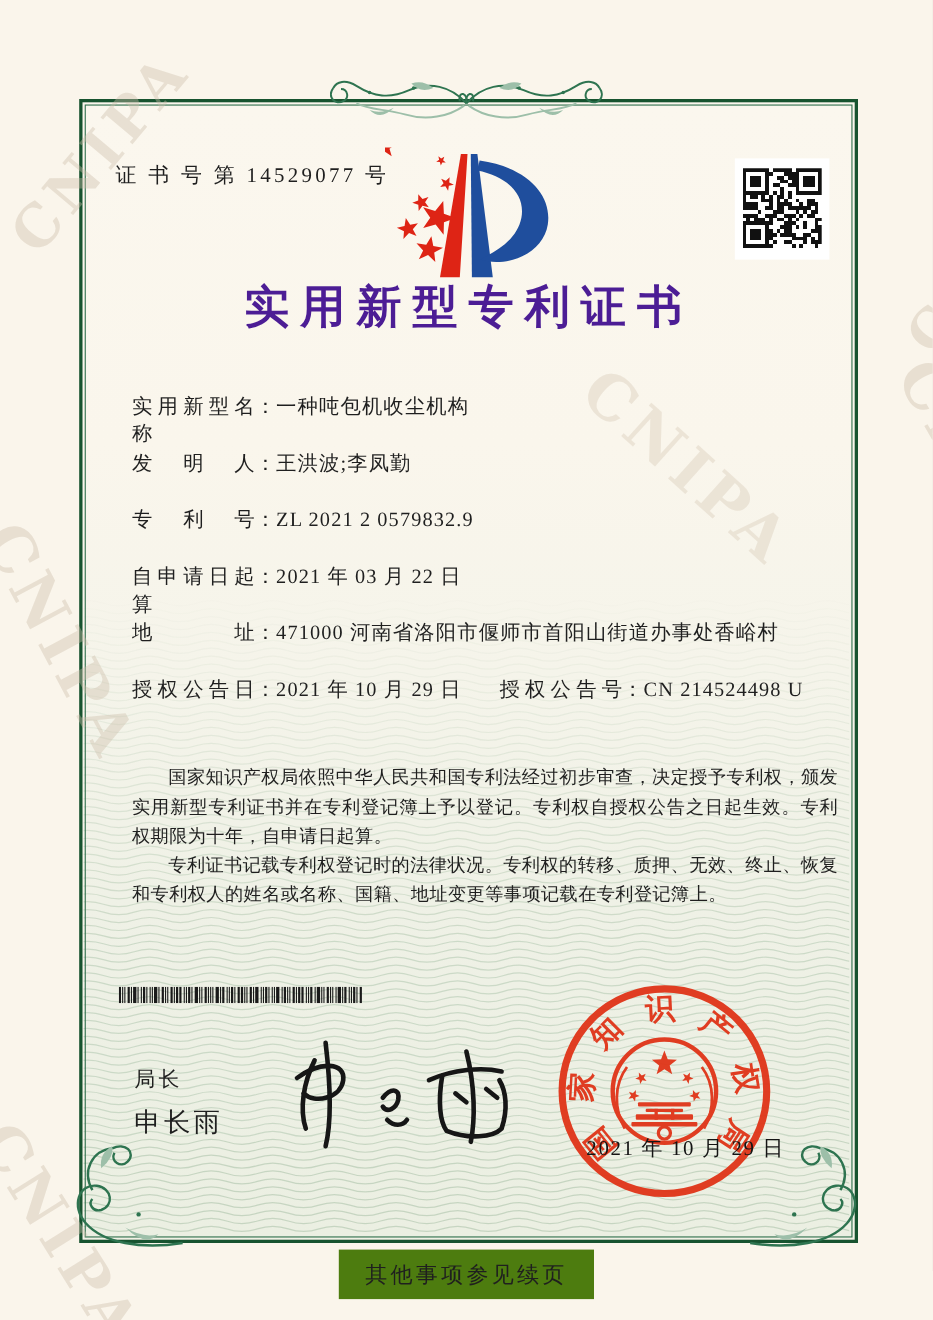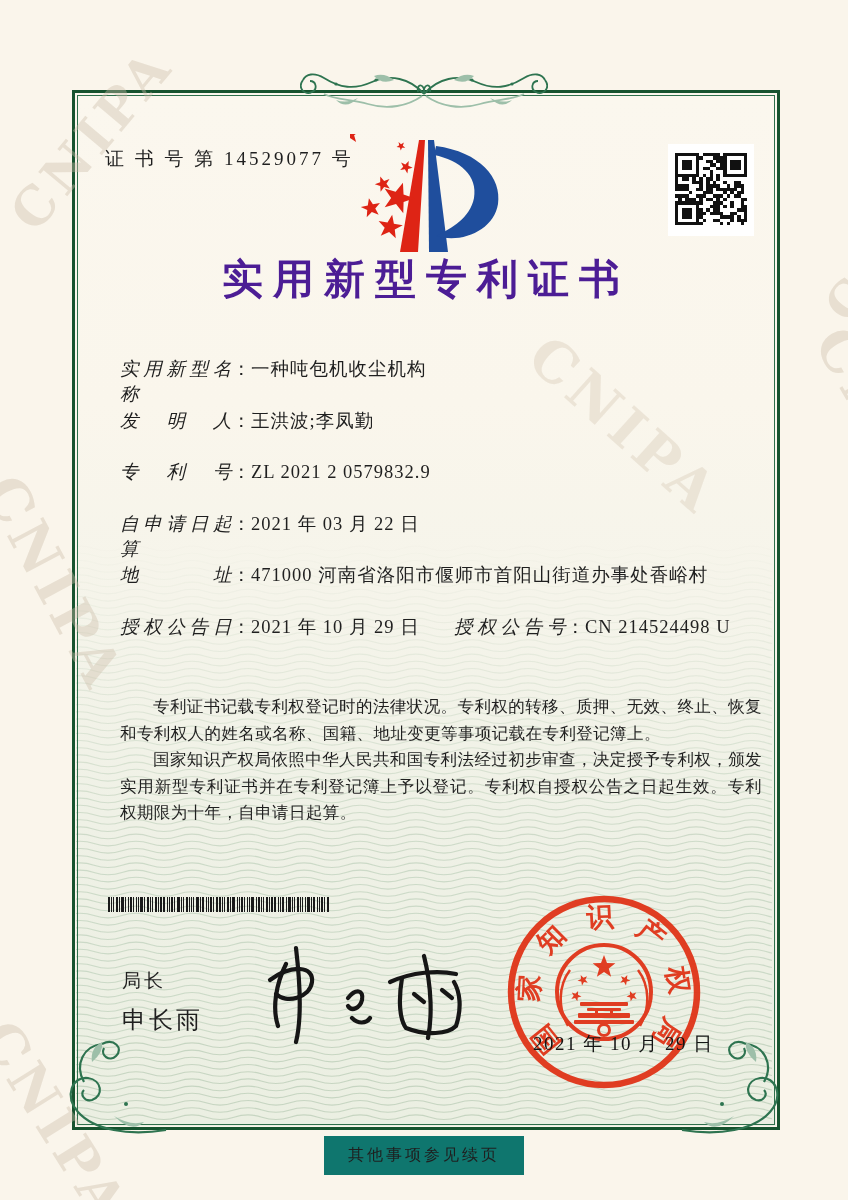--- a/index.html
+++ b/index.html
@@ -25,41 +25,41 @@
   .content{position:absolute;inset:0;z-index:4;}
   .cert-no{position:absolute;left:105px;top:146px;font-size:19px;letter-spacing:3px;}
   .logo{position:absolute;left:350px;top:134px;}
   .qr-box{position:absolute;left:668px;top:144px;width:86px;height:92px;background:#ffffff;}
   .qr-box svg{position:absolute;left:7px;top:9px;}
   .title{position:absolute;left:72px;top:252px;width:708px;text-align:center;
          font-size:41px;font-weight:bold;letter-spacing:10px;color:#4c1d95;}
 
   .fields{position:absolute;left:120px;top:356px;width:644px;}
   .frow{position:relative;height:51.5px;font-size:18.5px;letter-spacing:.5px;}
-  .jl{display:inline-block;width:112px;text-align:justify;text-align-last:justify;vertical-align:top;font-style:italic;}
+  .jl{display:inline-block;width:112px;text-align:justify;text-align-last:justify;vertical-align:top;}
   .fv{letter-spacing:1px;}
   .pair2{position:absolute;left:334px;top:0;}
 
   .paras{position:absolute;left:120px;top:694px;width:642px;}
   .paras p{margin:0;font-size:16.5px;line-height:26.5px;text-indent:2em;text-align:justify;
            letter-spacing:.4px;}
 
   .barcode{position:absolute;left:108px;top:897px;}
   .official-title{position:absolute;left:122px;top:968px;font-size:19px;letter-spacing:3px;
                   font-family:"Liberation Sans","DejaVu Sans",sans-serif;}
   .official-name{position:absolute;left:122px;top:1004px;font-size:24px;letter-spacing:3px;
                  font-family:"Liberation Sans","DejaVu Sans",sans-serif;}
   .signature{position:absolute;left:252px;top:942px;z-index:6;}
   .seal{position:absolute;left:502px;top:890px;z-index:5;opacity:.95;}
   .issue-date{position:absolute;left:533px;top:1031px;font-size:19px;letter-spacing:1.5px;
               color:#141414;z-index:7;}
   .page-footer{position:absolute;left:72px;top:1098px;width:708px;text-align:center;
                font-size:15px;letter-spacing:2px;margin-top:48px;}
   .cont-wrap{position:absolute;left:0;top:1136px;width:848px;text-align:center;z-index:4;}
-  .cont-note{display:inline-block;background:#0f766e;padding:9px 24px;font-size:16px;
+  .cont-note{display:inline-block;background:#4d7c0f;padding:9px 24px;font-size:20px;
              letter-spacing:3px;}
 </style>
 </head>
 <body>
 
 <div class="page">
 
   <span class="wm" style="left:-18px;top:108px;font-size:52px;transform:rotate(-50deg);">CNIPA</span>
   <span class="wm" style="left:796px;top:206px;font-size:48px;transform:rotate(-52deg);">CNIPA</span>
   <span class="wm" style="left:508px;top:392px;font-size:56px;transform:rotate(42deg);color:rgba(224,214,196,.55);">CNIPA</span>
@@ -466,22 +466,22 @@
     <div class="fields" id="fields">
         <div class="frow"><span class="jl">实用新型名称</span><span>：</span><span class="fv">一种吨包机收尘机构</span></div>
         <div class="frow"><span class="jl">发明人</span><span>：</span><span class="fv">王洪波;李凤勤</span></div>
         <div class="frow"><span class="jl">专利号</span><span>：</span><span class="fv">ZL 2021 2 0579832.9</span></div>
         <div class="frow"><span class="jl">自申请日起算</span><span>：</span><span class="fv">2021 年 03 月 22 日</span></div>
         <div class="frow"><span class="jl">地址</span><span>：</span><span class="fv">471000 河南省洛阳市偃师市首阳山街道办事处香峪村</span></div>
         <div class="frow"><span class="jl">授权公告日</span><span>：</span><span class="fv">2021 年 10 月 29 日</span><span class="pair2"><span class="jl">授权公告号</span><span>：</span><span class="fv">CN 214524498 U</span></span></div>
       </div>
 
     <div class="paras" id="paras">
+        <p>国家知识产权局依照中华人民共和国专利法经过初步审查，决定授予专利权，颁发实用新型专利证书并在专利登记簿上予以登记。专利权自授权公告之日起生效。专利权期限为十年，自申请日起算。</p>
         <p>专利证书记载专利权登记时的法律状况。专利权的转移、质押、无效、终止、恢复和专利权人的姓名或名称、国籍、地址变更等事项记载在专利登记簿上。</p>
-        <p>国家知识产权局依照中华人民共和国专利法经过初步审查，决定授予专利权，颁发实用新型专利证书并在专利登记簿上予以登记。专利权自授权公告之日起生效。专利权期限为十年，自申请日起算。</p>
       </div>
 
     <svg class="barcode" id="barcode" width="224" height="15">
         <rect x="0" y="0" width="2" height="15" fill="#1a1a1a"></rect>
         <rect x="3" y="0" width="1" height="15" fill="#1a1a1a"></rect>
         <rect x="5" y="0" width="1" height="15" fill="#1a1a1a"></rect>
         <rect x="8" y="0" width="2" height="15" fill="#1a1a1a"></rect>
         <rect x="11" y="0" width="1" height="15" fill="#1a1a1a"></rect>
         <rect x="13" y="0" width="3" height="15" fill="#1a1a1a"></rect>
         <rect x="17" y="0" width="1" height="15" fill="#1a1a1a"></rect>

